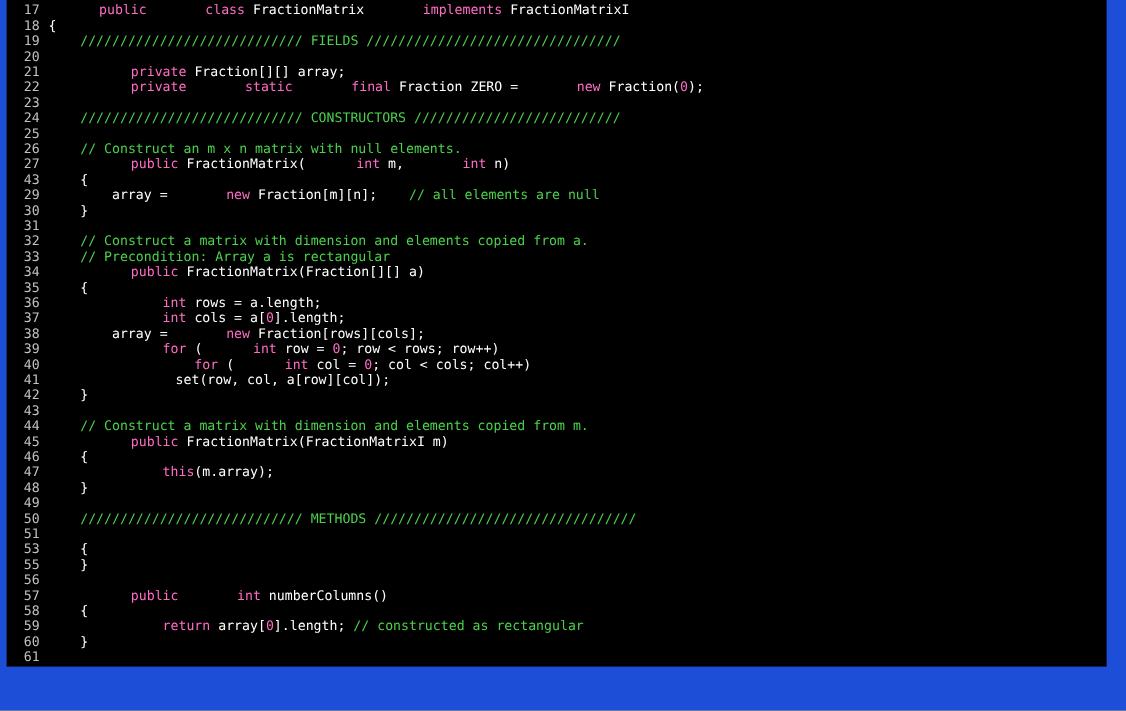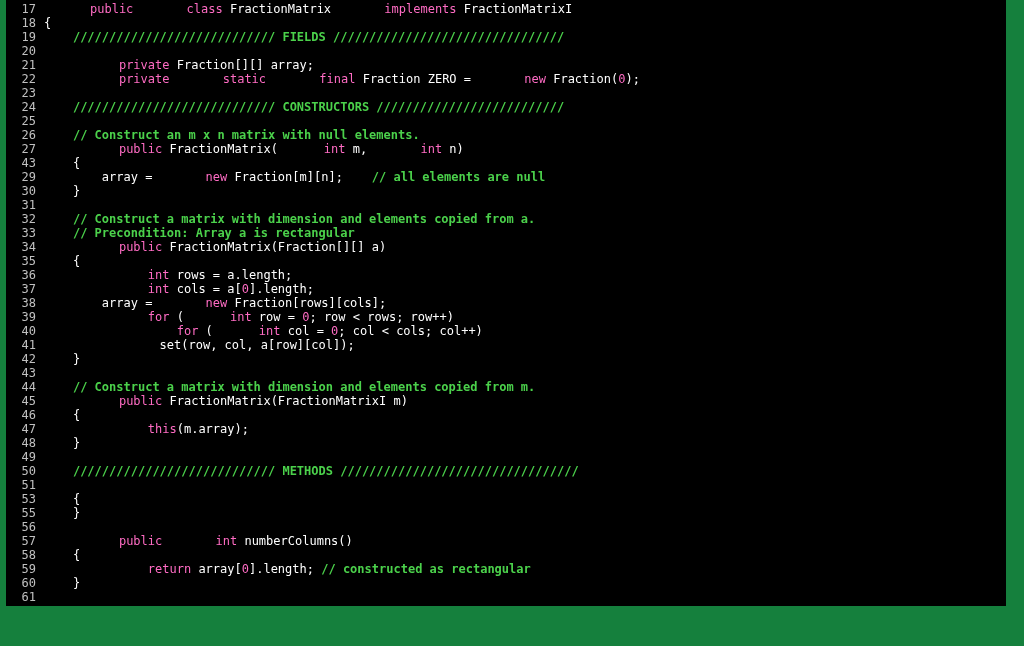--- a/index.html
+++ b/index.html
@@ -6,21 +6,21 @@
     margin: 0;
     padding: 0;
     background: #ececec;
     font-family: "Lucida Console", Monaco, monospace;
     font-size: 12px;
     line-height: 14px;
   }
   .editor {
     width: 1024px;
     height: 646px;
-    background: #15803d;
+    background: #1d4ed8;
     overflow: hidden;
   }
   .code-area {
     background: #000;
     width: 1000px;
     margin-left: 6px;
     margin-right: 18px;
     padding-top: 2px;
     padding-bottom: 2px;
   }
@@ -35,21 +35,21 @@
     padding-right: 8px;
     color: #c0c0c0;
     flex-shrink: 0;
   }
   .code {
     flex: 1;
     color: #fff;
   }
   .kw  { color: #ff6cc4; margin-left: 46px; }  
   .id  { color: #ffffff; }
-  .cm  { color: #4bd14b; font-weight: bold; }  
+  .cm  { color: #4bd14b; }  
   .num { color: #ff6cc4; }  
 </style>
 </head>
 <body>
 
 <div class="editor">
   <div class="code-area" id="code-area">
       <div class="line"><span class="gutter">17</span><span class="code"><span class="kw">public</span><span class="id"> </span><span class="kw">class</span><span class="id"> FractionMatrix </span><span class="kw">implements</span><span class="id"> FractionMatrixI</span></span></div>
       <div class="line"><span class="gutter">18</span><span class="code"><span class="id">{</span></span></div>
       <div class="line"><span class="gutter">19</span><span class="code"><span class="id">    </span><span class="cm">//////////////////////////// FIELDS ////////////////////////////////</span></span></div>

